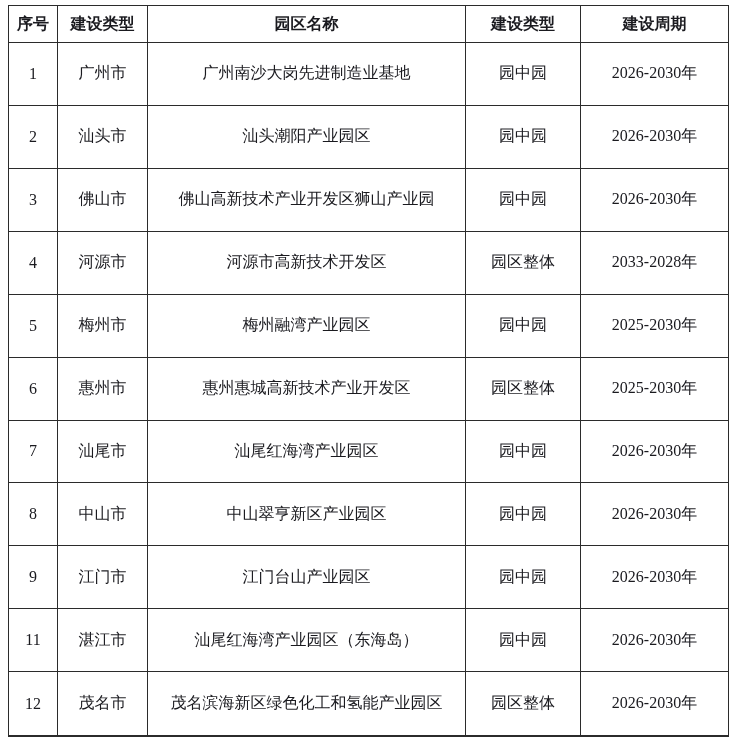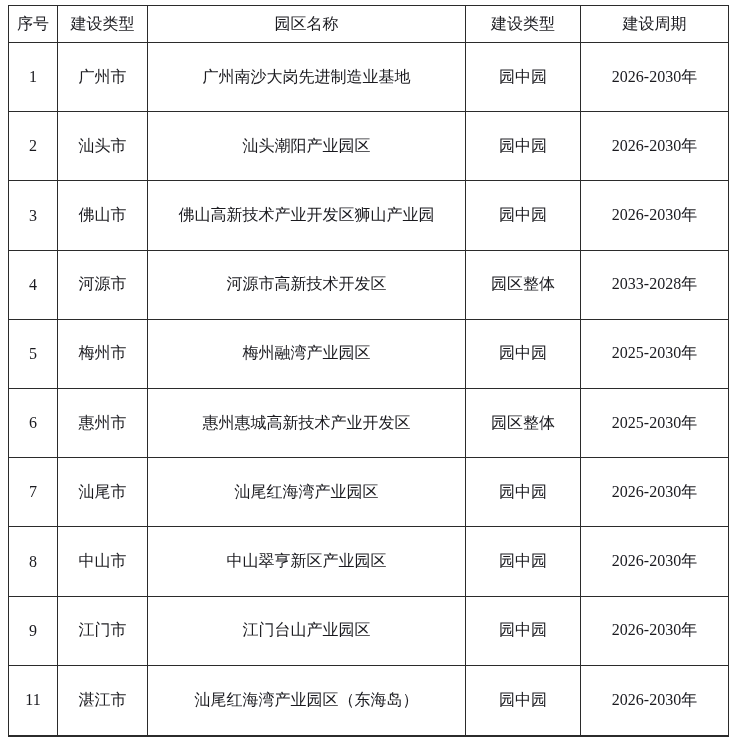--- a/index.html
+++ b/index.html
@@ -32,21 +32,21 @@
   table.parks th, table.parks td {
     border: 1px solid #2b2b2b;
     text-align: center;
     vertical-align: middle;
     font-size: 16px;
     padding: 2px 4px;
     overflow: hidden;
     white-space: nowrap;
   }
   table.parks thead tr { height: 37px; }
-  table.parks th { font-weight: normal; }
+  table.parks th { font-weight: bold; }
   col.c-seq    { width: 49px; }
   col.c-city   { width: 90px; }
   col.c-park   { width: 318px; }
   col.c-type   { width: 115px; }
   col.c-period { width: 148px; }
 </style>
 </head>
 <body>
 
 <div class="page">
@@ -131,15 +131,22 @@
           <td>园中园</td>
           <td>2026-2030年</td>
         </tr>
         <tr>
           <td>11</td>
           <td>湛江市</td>
           <td>汕尾红海湾产业园区（东海岛）</td>
           <td>园中园</td>
           <td>2026-2030年</td>
         </tr>
+        <tr>
+          <td>12</td>
+          <td>茂名市</td>
+          <td>茂名滨海新区绿色化工和氢能产业园区</td>
+          <td>园区整体</td>
+          <td>2026-2030年</td>
+        </tr>
       </tbody>
   </table>
 </div>
 
 </body></html>

